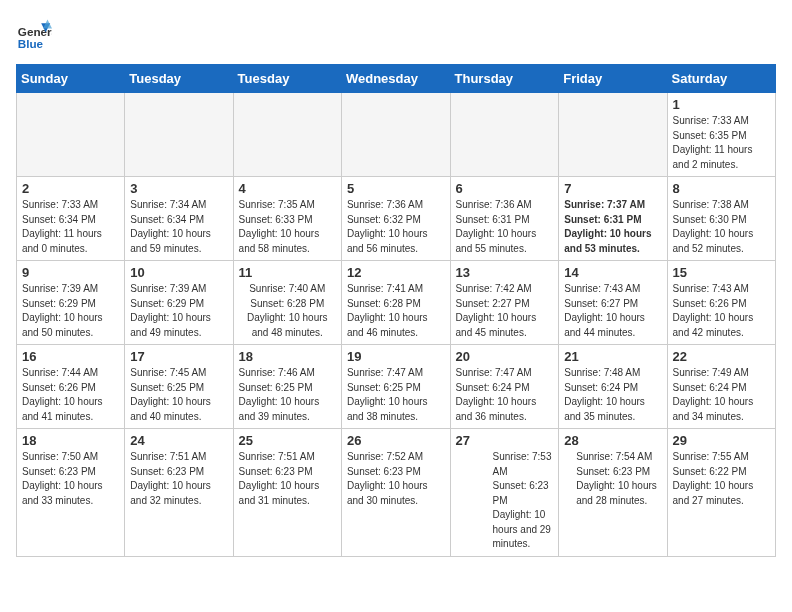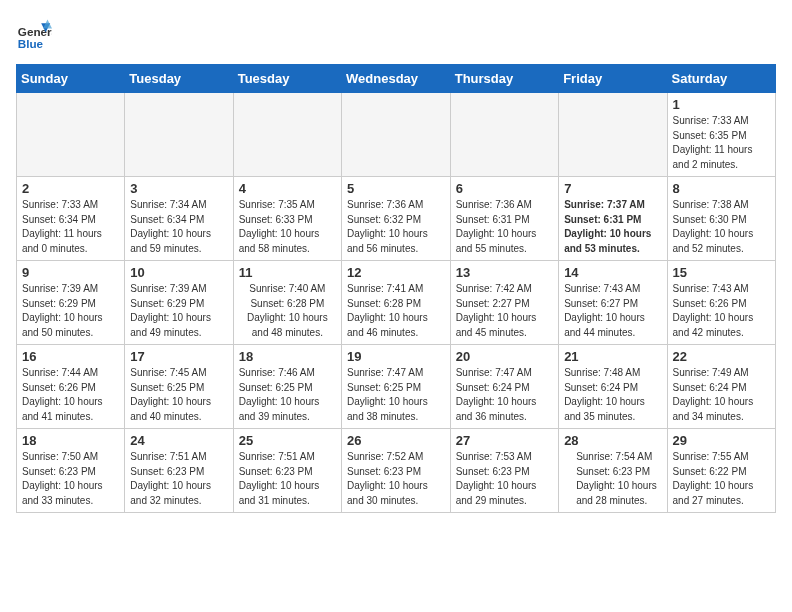--- a/index.html
+++ b/index.html
@@ -276,21 +276,21 @@
 Daylight: 10 hours and 31 minutes.</div>
         </td>
         <td>
           <span class="day-number">26</span>
           <div class="day-info" style="white-space: pre-line;">Sunrise: 7:52 AM
 Sunset: 6:23 PM
 Daylight: 10 hours and 30 minutes.</div>
         </td>
         <td>
           <span class="day-number">27</span>
-          <div class="day-info" style="white-space: pre-line;">Sunrise: 7:53 AM
+          <div class="day-info" style="white-space: pre-line; margin-left: 37px;">Sunrise: 7:53 AM
 Sunset: 6:23 PM
 Daylight: 10 hours and 29 minutes.</div>
         </td>
         <td>
           <span class="day-number">28</span>
           <div class="day-info" style="white-space: pre-line; margin-left: 12px;">Sunrise: 7:54 AM
 Sunset: 6:23 PM
 Daylight: 10 hours and 28 minutes.</div>
         </td>
         <td>

